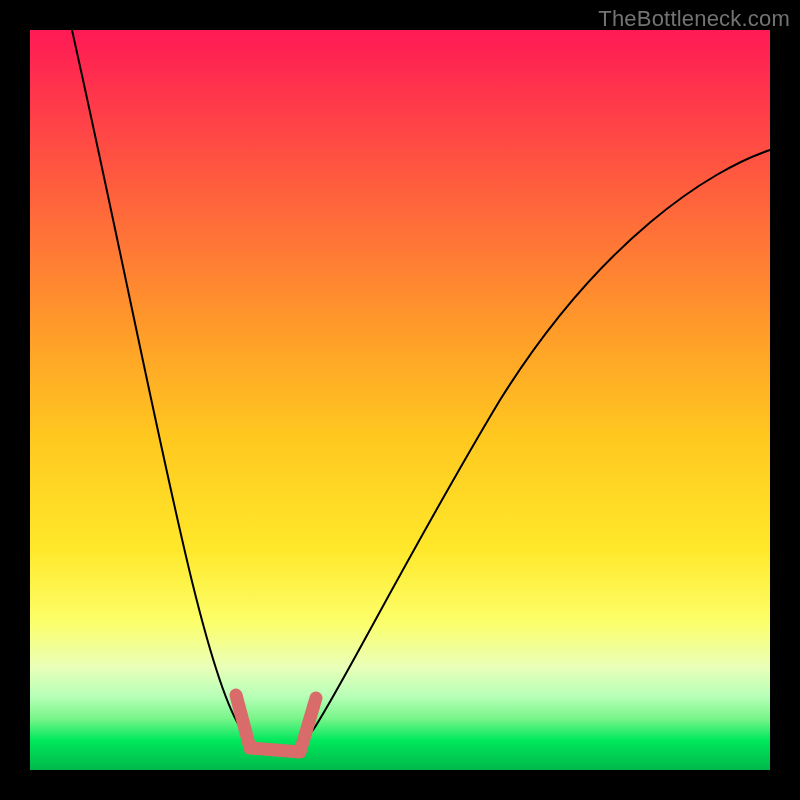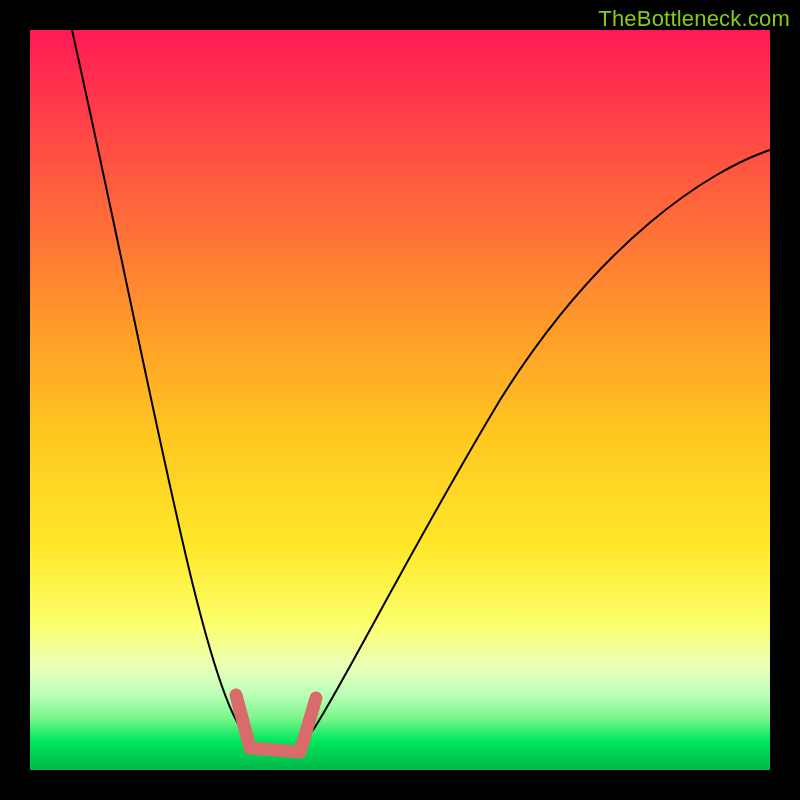--- a/index.html
+++ b/index.html
@@ -29,21 +29,21 @@
       #b8ffb8 90%,
       #7af58a 93%,
       #00e85c 96%,
       #00b84a 100%
     );
   }
   .watermark {
     position: absolute;
     top: 6px;
     right: 10px;
-    color: #84cc16;
+    color: #737373;
     font-size: 22px;
     letter-spacing: 0.2px;
     font-weight: 500;
     z-index: 10;
   }
   svg.curve {
     position: absolute;
     left: 0;
     top: 0;
     width: 740px;

